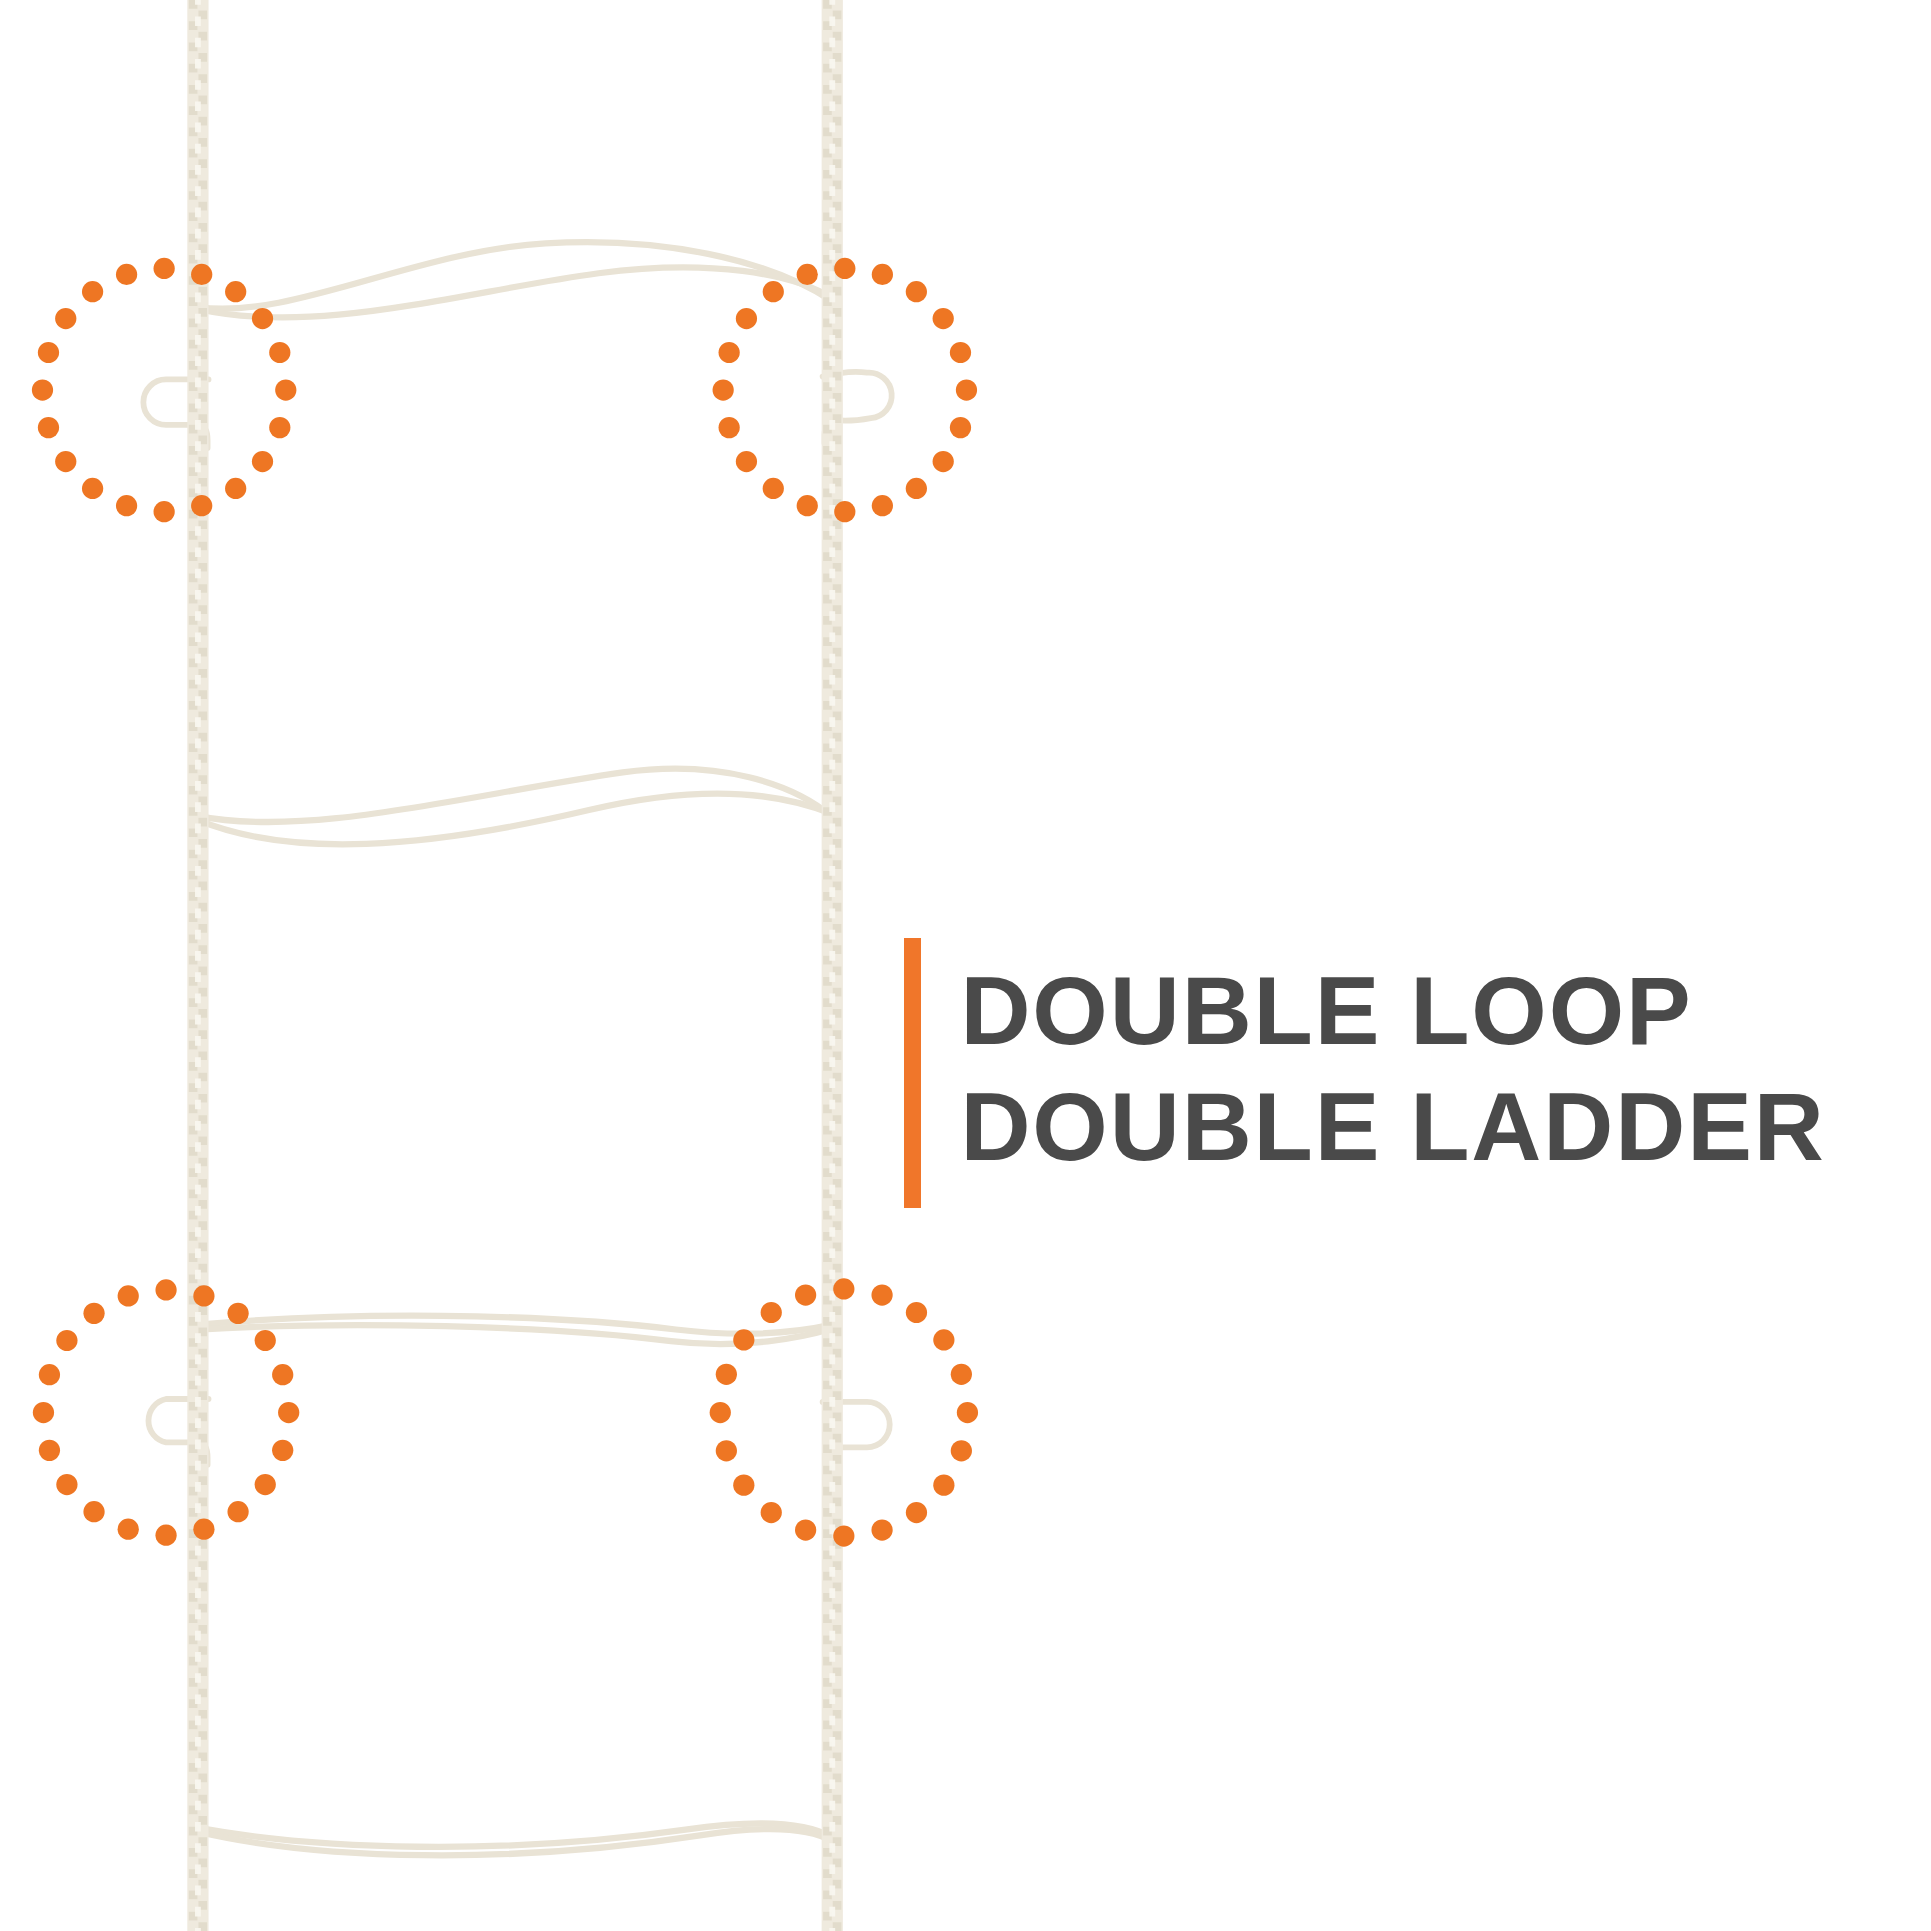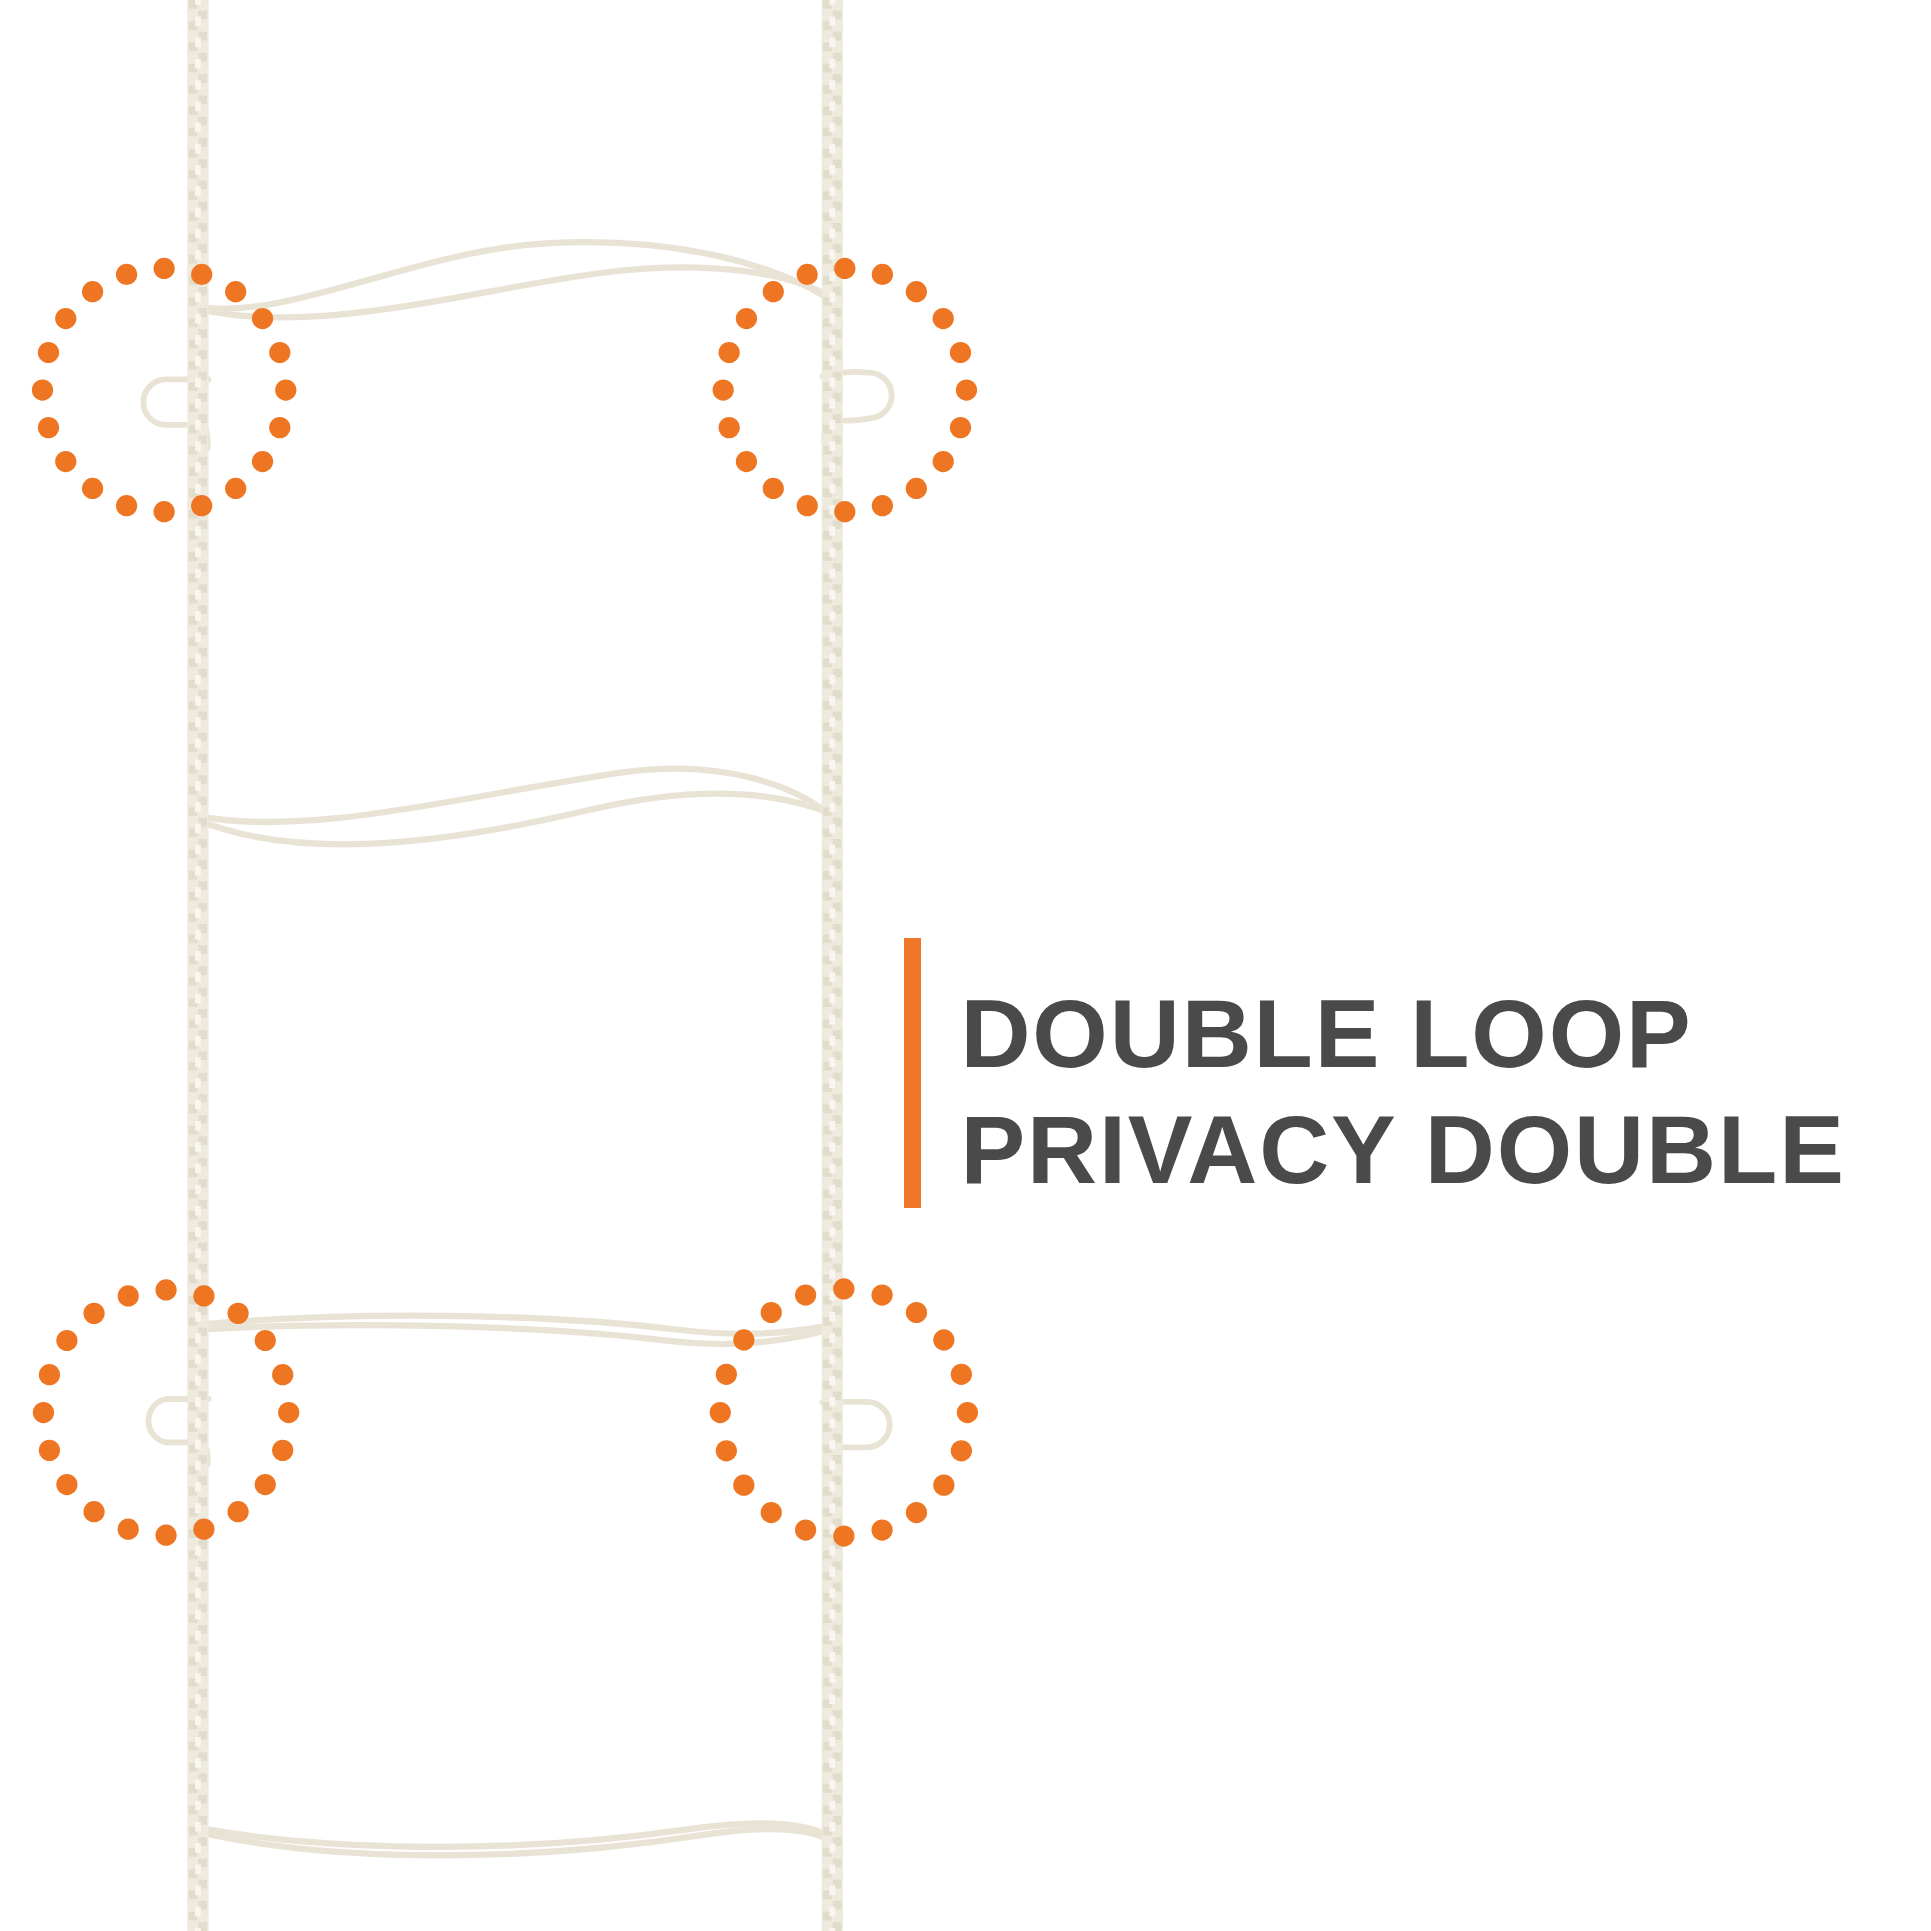--- a/index.html
+++ b/index.html
@@ -18,21 +18,21 @@
   .ladder-svg {
     position: absolute;
     left: 0;
     top: 0;
   }
   .caption {
     position: absolute;
     left: 904px;
     top: 938px;
     display: flex;
-    align-items: flex-end;
+    align-items: flex-start;
   }
   .accent-bar {
     width: 17.4px;
     height: 270px;
     flex: 0 0 17.4px;
   }
   .caption-text {
     margin-left: 39px;
     margin-top: 14.5px;
     font-weight: bold;
@@ -167,18 +167,18 @@
         <circle cx="770.4" cy="1387.8" r="11" fill="#ee7623"></circle>
         <circle cx="798.8" cy="1359.4" r="11" fill="#ee7623"></circle>
         <circle cx="834.4" cy="1341.3" r="11" fill="#ee7623"></circle>
       </g>
     </svg>
 
   <div class="caption">
     <div class="accent-bar" style="background: rgb(240, 118, 42);"></div>
     <div class="caption-text" style="color: rgb(74, 74, 74);">
       <div class="caption-line">DOUBLE LOOP</div>
-      <div class="caption-line">PRIVACY DOUBLE</div>
+      <div class="caption-line">DOUBLE LADDER</div>
     </div>
   </div>
 
 </div>
 
 
 </body></html>

